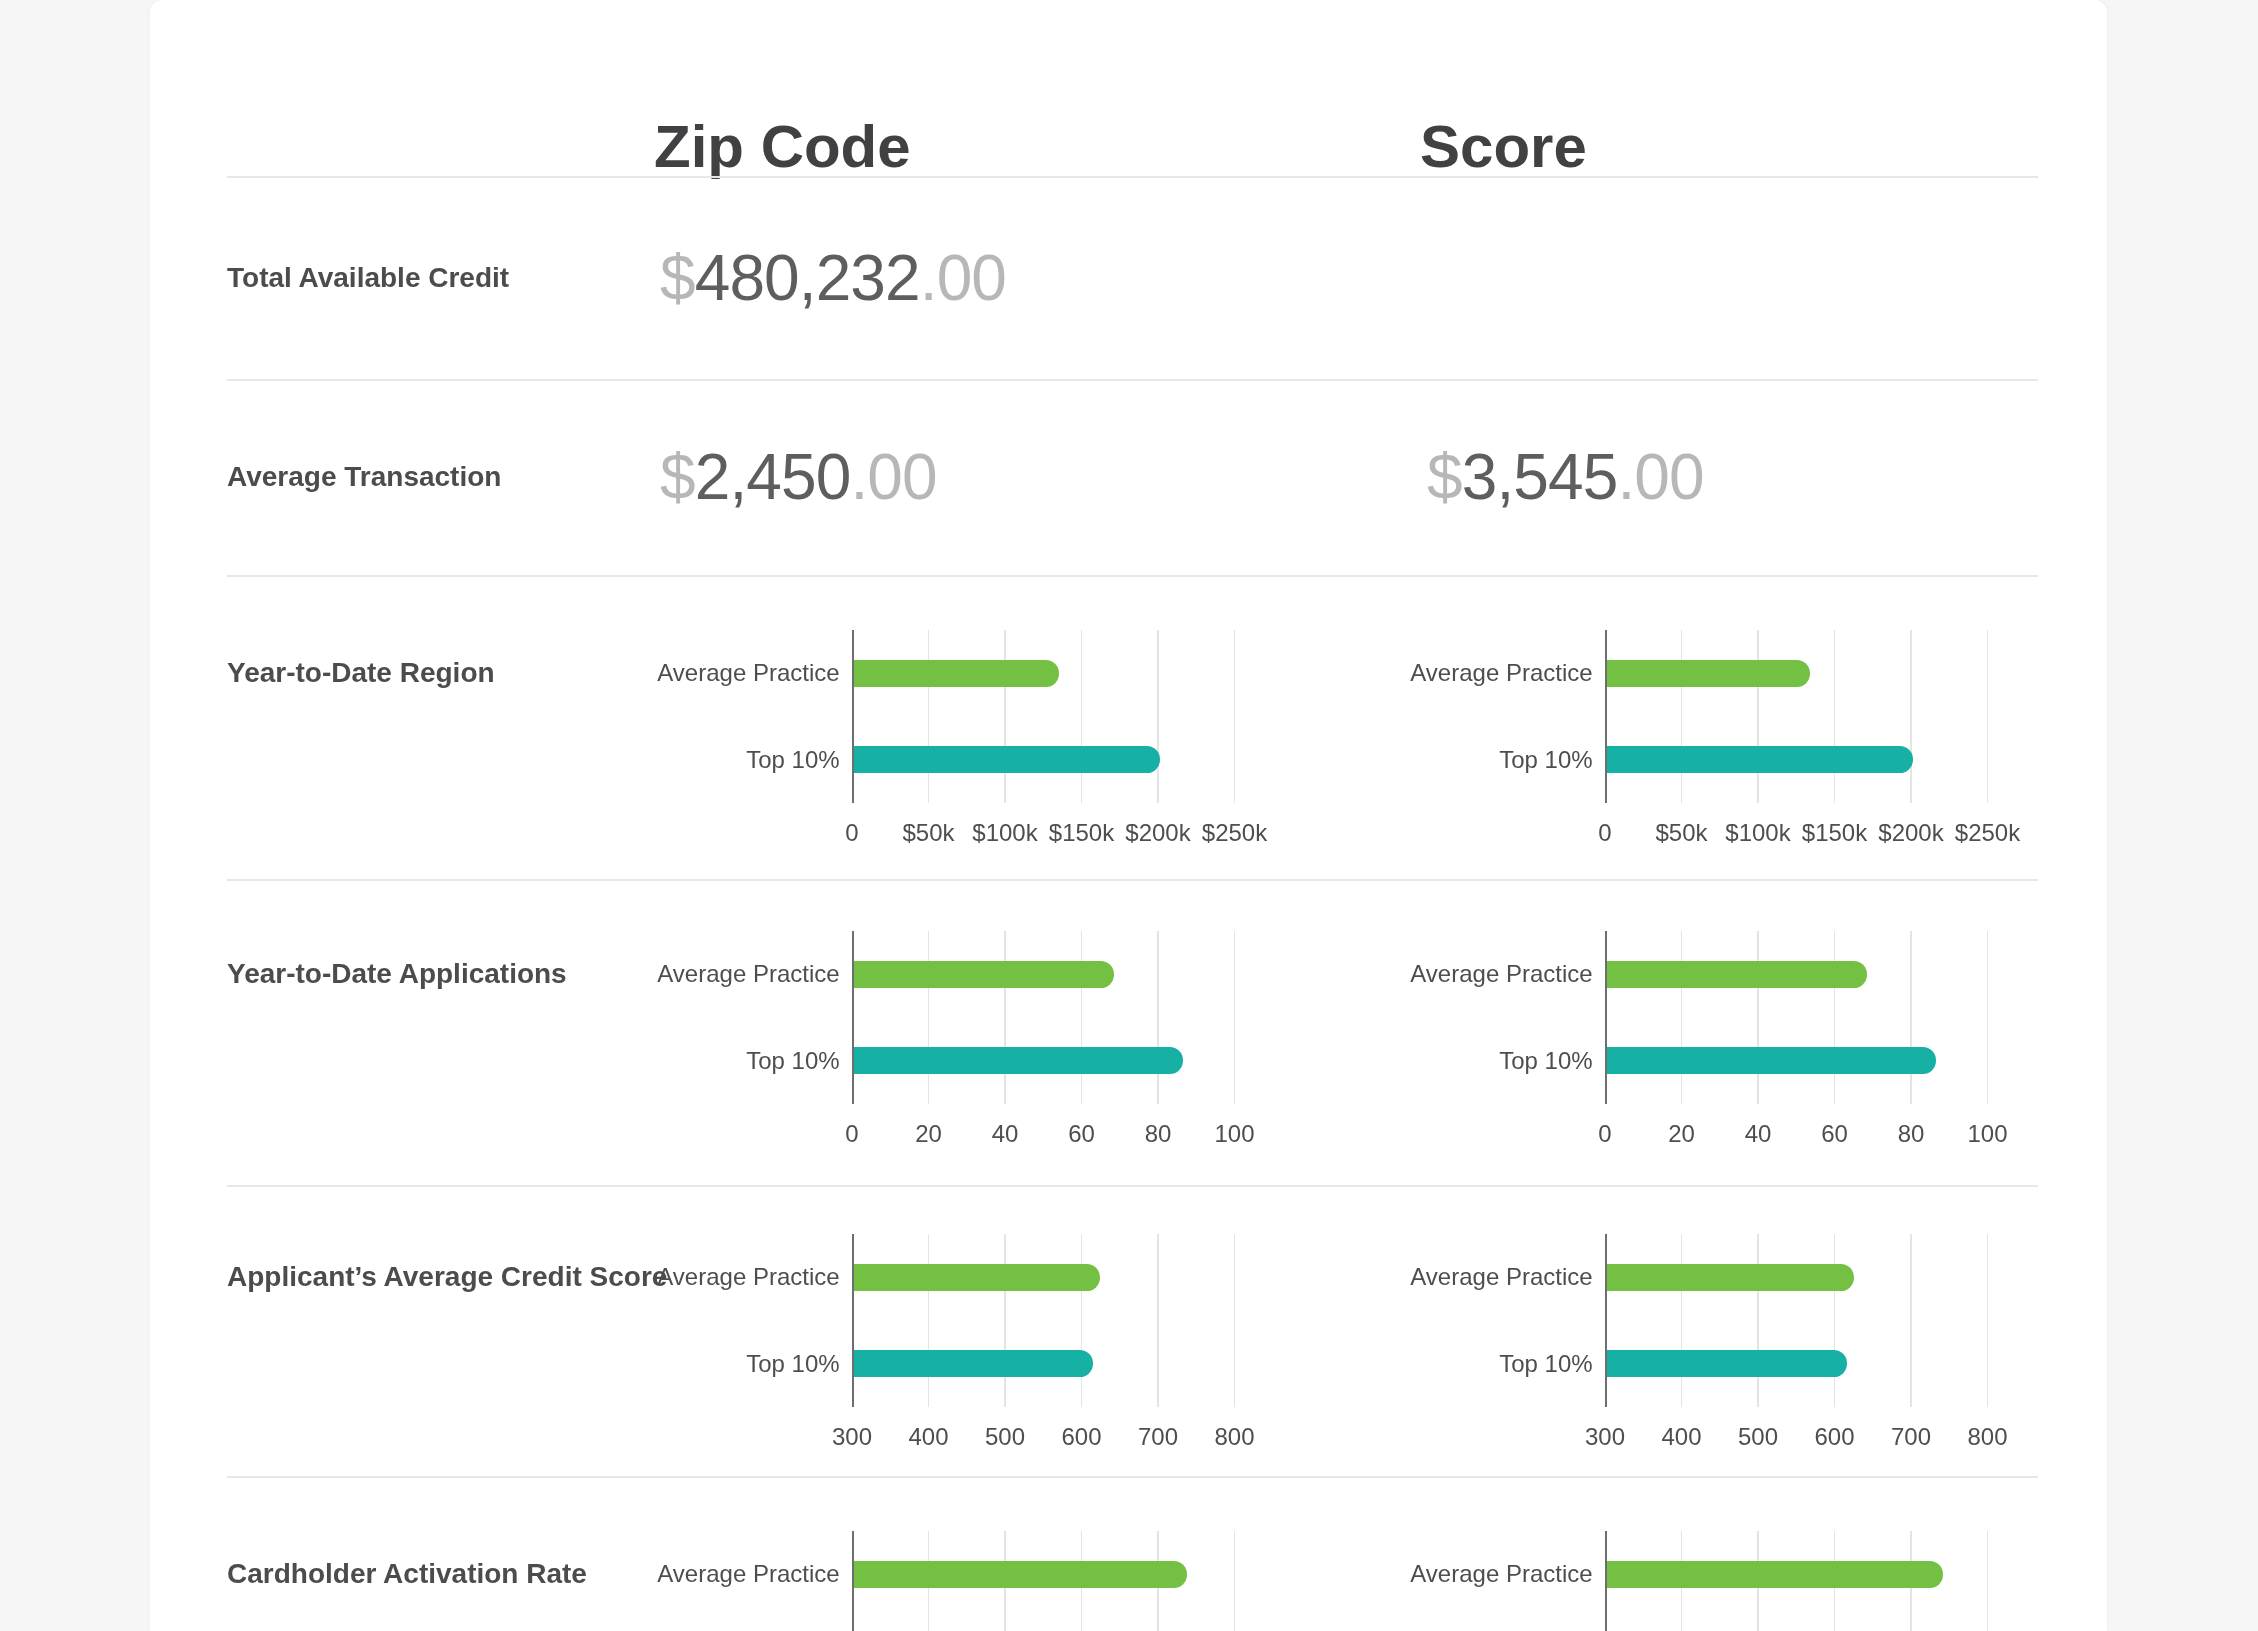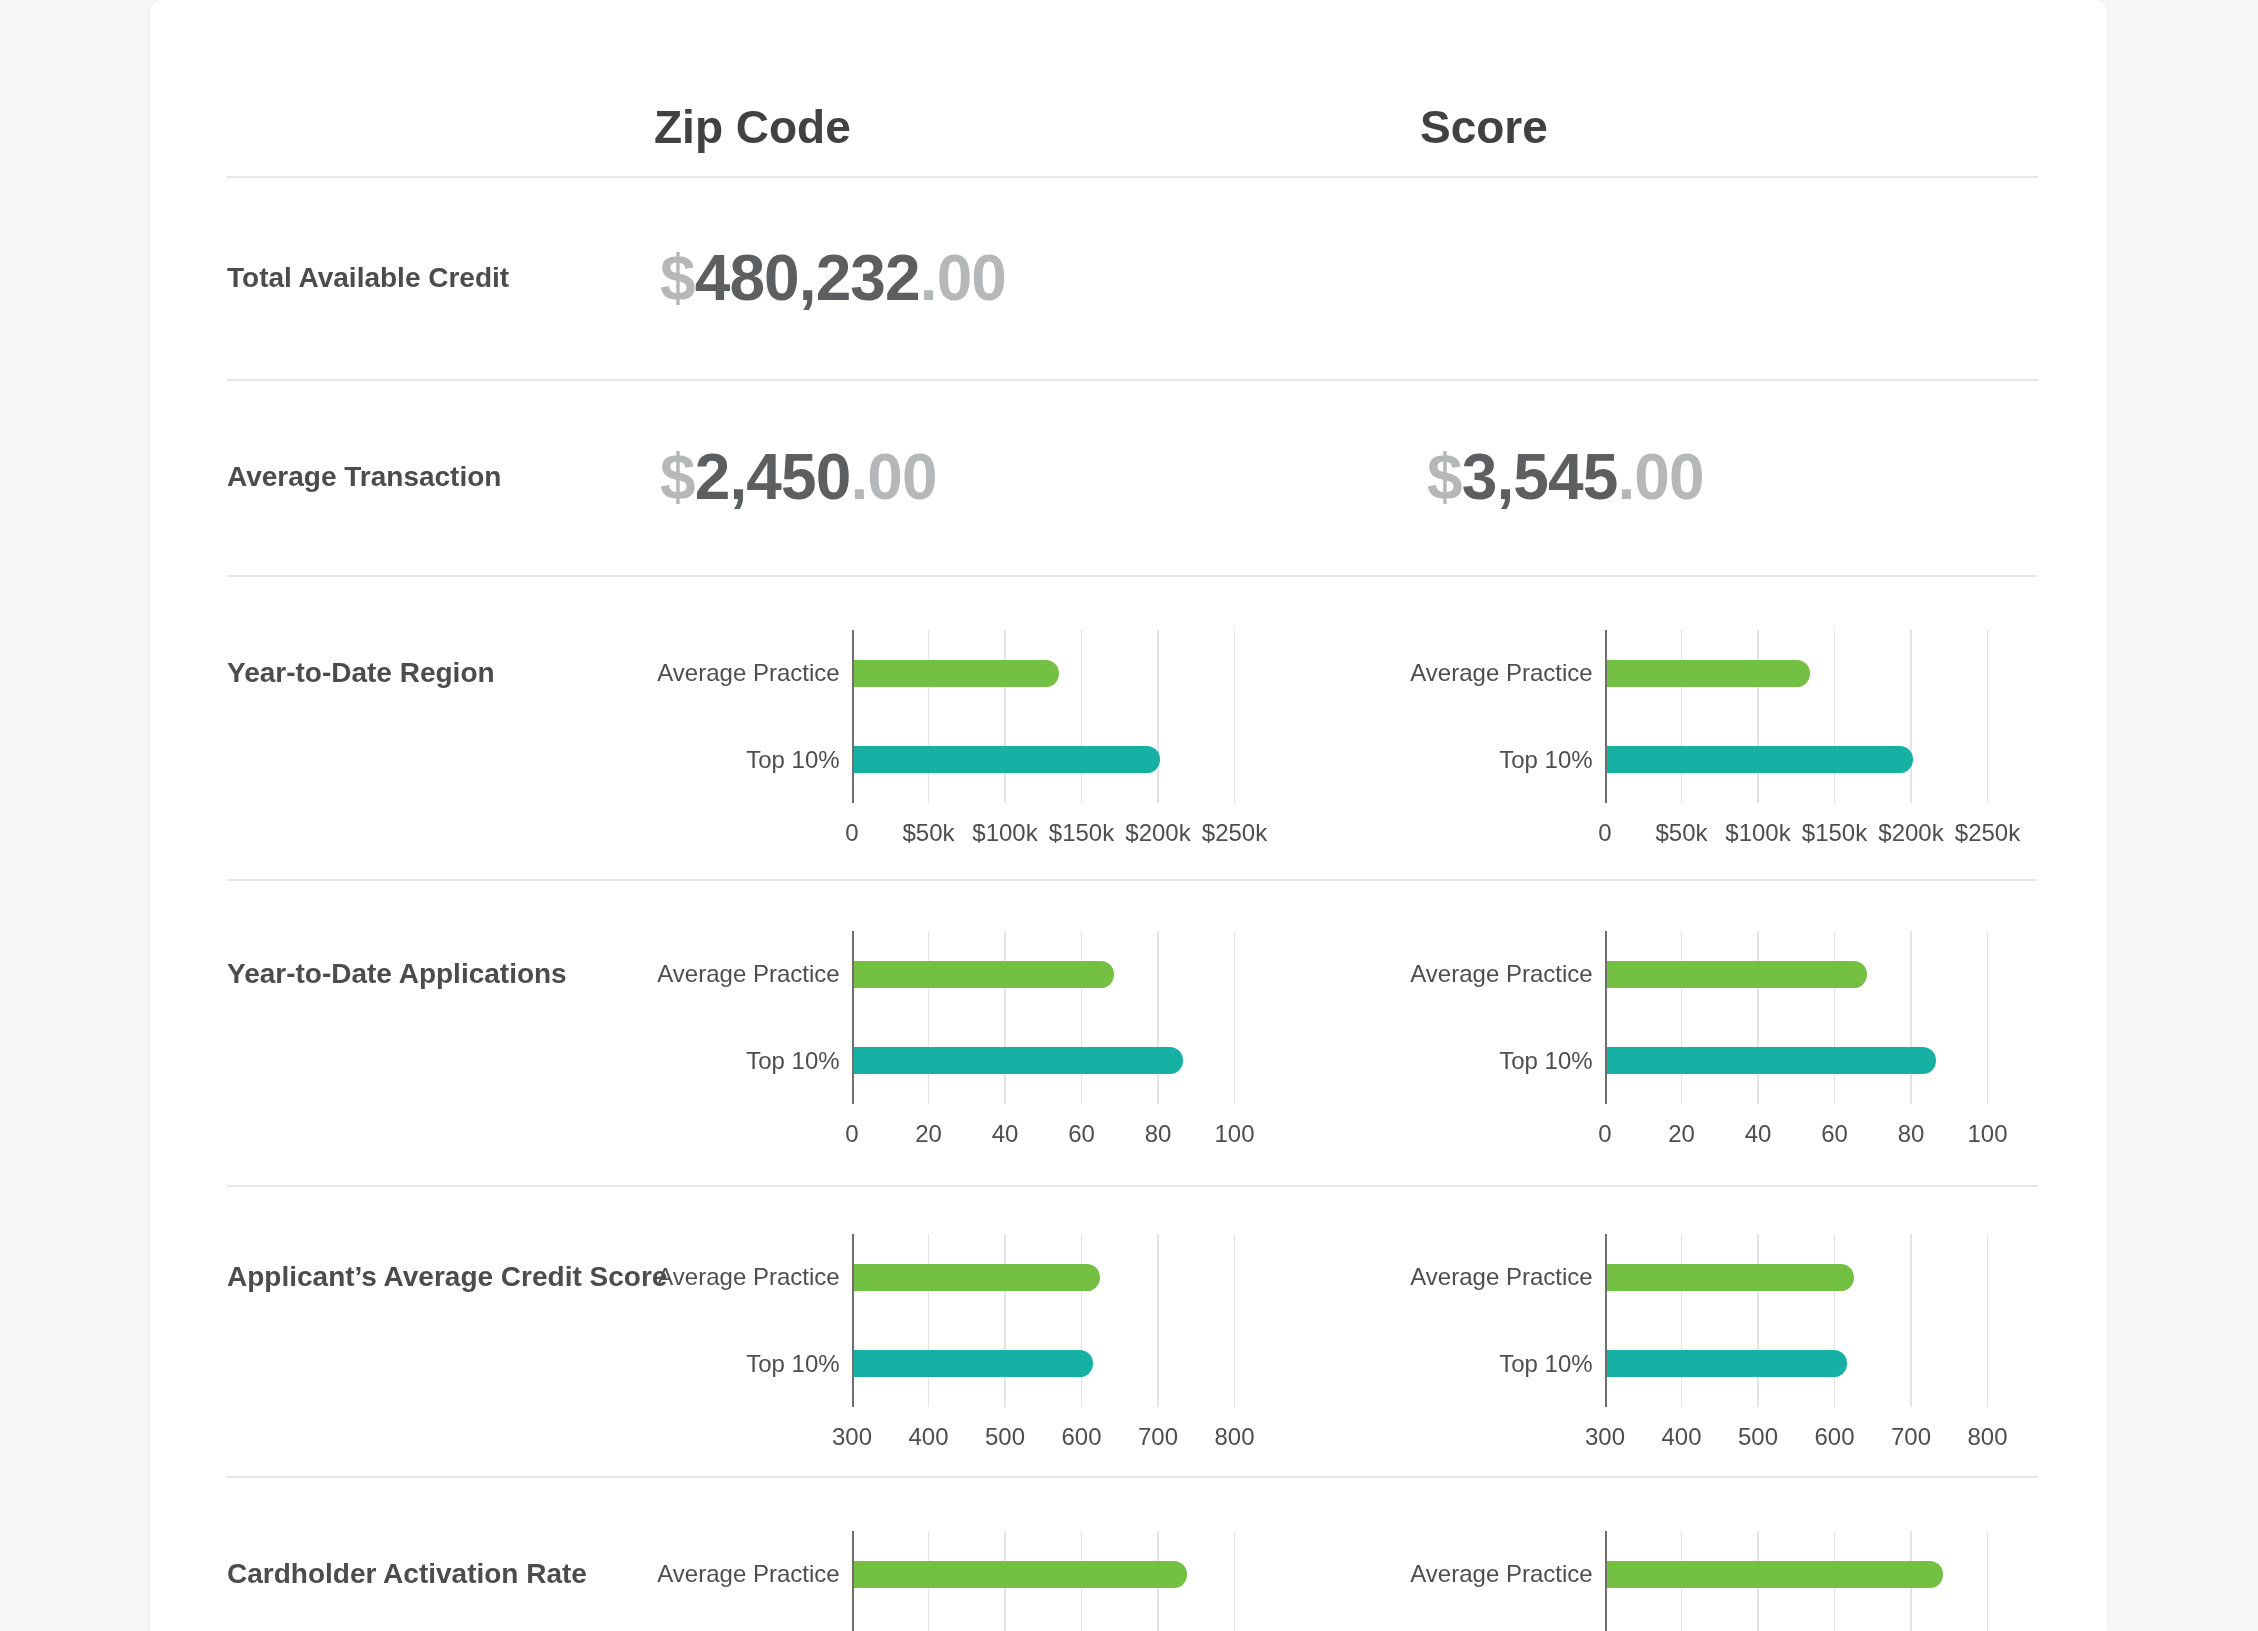--- a/index.html
+++ b/index.html
@@ -1,28 +1,28 @@
 <!DOCTYPE html>
 <html style="font-size:14px"><head>
 <meta charset="utf-8">
 <style>
   html,body{margin:0;padding:0;}
   body{font-family:"Liberation Sans", sans-serif;}
   #page{position:relative;width:2258px;height:1631px;background:#f6f6f6;overflow:hidden;}
   .card{position:absolute;left:150px;top:0;width:1957px;height:1631px;background:#ffffff;
         border-radius:12.4px 12.4px 0 0;box-shadow:0 0 5.3px rgba(0,0,0,0.04);}
-  .col-header{position:absolute;top:62px;font-size:46px;font-weight:bold;color:#414043;white-space:nowrap;}
+  .col-header{position:absolute;top:62px;font-size:60px;font-weight:bold;color:#414043;white-space:nowrap;}
   .col-header.zip{left:504px;}
   .col-header.region{left:1270px;}
   .divider{position:absolute;left:77px;width:1811px;height:1.8px;background:#e7e7e7;}
   .row{position:absolute;left:0;width:100%;}
   .row-label{position:absolute;left:77px;margin:0;font-size:28px;font-weight:bold;color:#4c4c4e;
              white-space:nowrap;transform:translateY(-50%);}
   .metric-row .row-label{top:50%;}
-  .big-number{position:absolute;top:50%;transform:translateY(-50%);font-size:64px;font-weight:bold;
+  .big-number{position:absolute;top:50%;transform:translateY(-50%);font-size:64px;font-weight:normal;
               letter-spacing:-0.9px;white-space:nowrap;text-align:right;}
   .big-number.zip{left:510px;}
   .big-number.region{left:1277px;}
   .big-number .cur,.big-number .cents{color:#b6b7b9;}
   .big-number .amt{color:#5d5e60;}
   .chart{position:absolute;width:459px;height:173px;}
   .chart.zip{left:702px;}
   .chart.region{left:1455px;}
   .axis{position:absolute;left:0;top:0;bottom:0;width:1.8px;background:#6e6e6e;}
   .gridline{position:absolute;top:0;bottom:0;width:1.8px;margin-left:-0.9px;background:#e4e4e4;}

